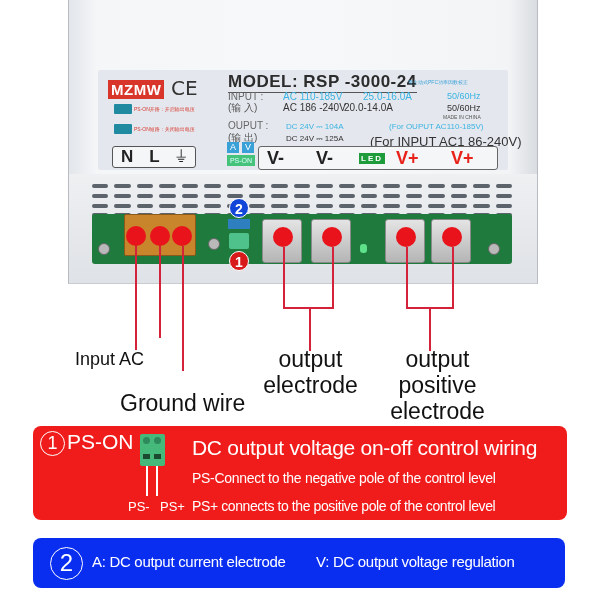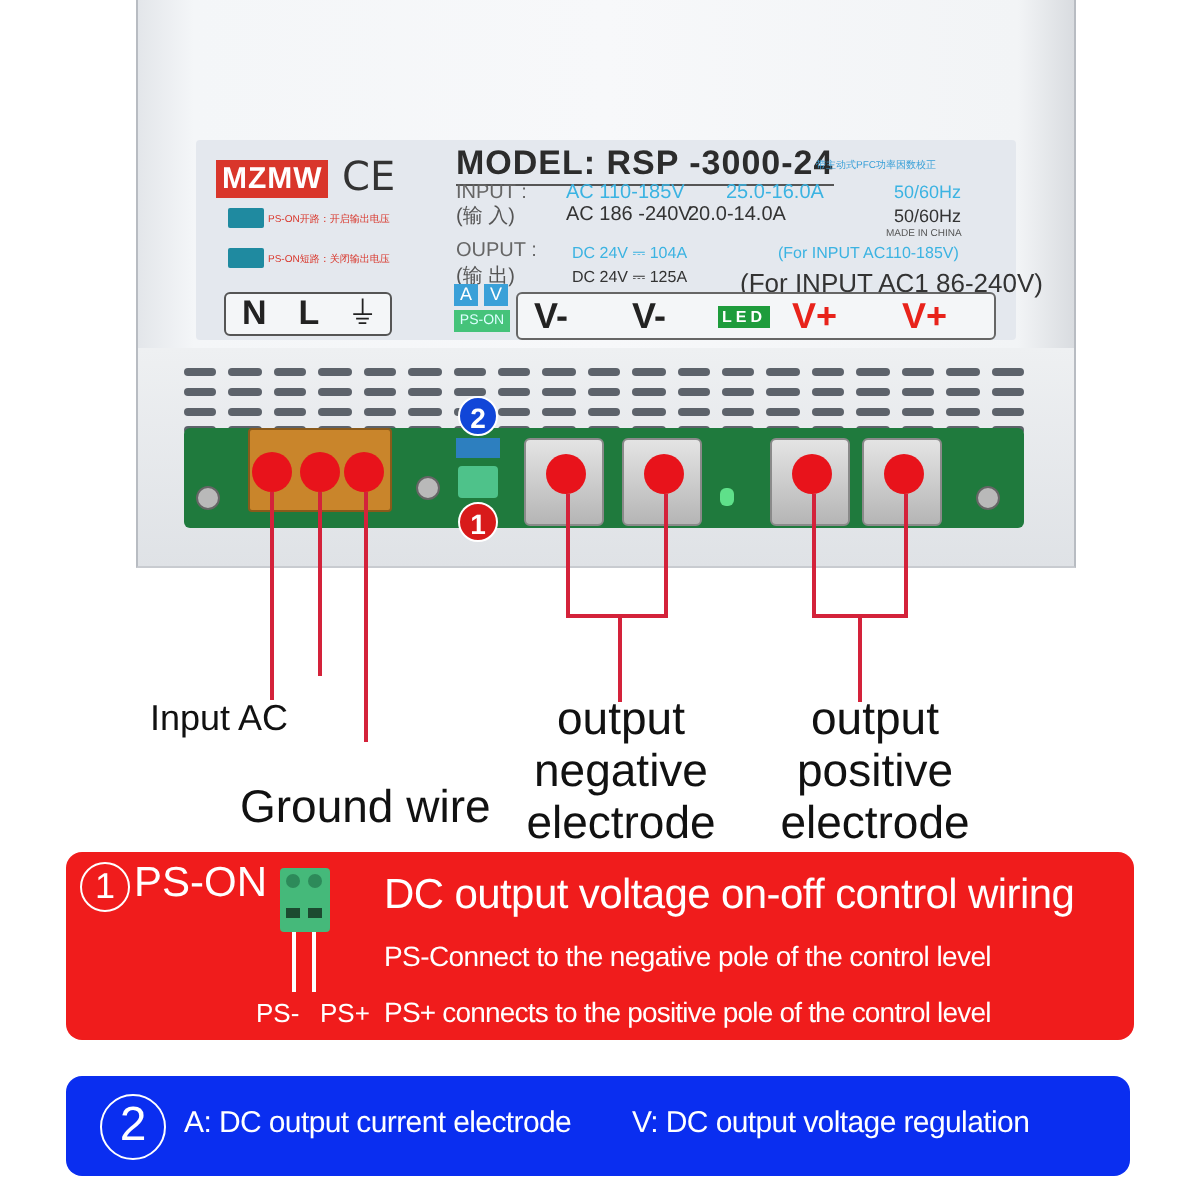--- a/index.html
+++ b/index.html
@@ -76,21 +76,21 @@
 <div class="abs t-small t-blue" style="left:363px;top:91px;">25.0-16.0A</div>
 <div class="abs t-small t-blue" style="left:447px;top:91px;font-size:9px;">50/60Hz</div>
 <div class="abs t-small t-dark" style="left:283px;top:102px;">AC 186 -240V</div>
 <div class="abs t-small t-dark" style="left:344px;top:102px;">20.0-14.0A</div>
 <div class="abs t-small t-dark" style="left:447px;top:103px;font-size:9px;">50/60Hz</div>
 <div class="abs t-tiny" style="left:443px;top:114px;">MADE IN CHINA</div>
 
 <div class="abs t-small" style="left:228px;top:120px;color:#666;">OUPUT :</div>
 <div class="abs t-small" style="left:228px;top:131px;color:#555;">(输 出)</div>
 <div class="abs t-blue" style="left:286px;top:122px;font-size:8px;">DC 24V ⎓ 104A</div>
-<div class="abs t-blue" style="left:389px;top:122px;font-size:8px;">(For INPUT AC110-185V)</div>
+<div class="abs t-blue" style="left:389px;top:122px;font-size:8px;">(For OUPUT AC110-185V)</div>
 <div class="abs t-dark" style="left:286px;top:134px;font-size:8px;">DC 24V ⎓ 125A</div>
 <div class="abs t-dark" style="left:370px;top:134px;font-size:13px;">(For INPUT AC1 86-240V)</div>
 
 <div class="abs term-mini" style="left:114px;top:104px;"></div>
 <div class="abs ps-row" style="left:134px;top:106px;">PS-ON开路：开启输出电压</div>
 <div class="abs term-mini" style="left:114px;top:124px;"></div>
 <div class="abs ps-row" style="left:134px;top:126px;">PS-ON短路：关闭输出电压</div>
 
 <div class="abs nlbox">
   <span>N</span>
@@ -228,21 +228,20 @@
 <div class="abs rline" style="left:406px;top:247px;width:2px;height:62px;"></div>
 <div class="abs rline" style="left:452px;top:247px;width:2px;height:62px;"></div>
 <div class="abs rline" style="left:406px;top:307px;width:48px;height:2px;"></div>
 <div class="abs rline" style="left:429px;top:307px;width:2px;height:44px;"></div>
 
 <div class="abs callout" style="left:75px;top:349px;font-size:18px;">Input AC</div>
 <div class="abs callout" style="left:120px;top:390px;font-size:23px;">Ground wire</div>
 
 <div class="abs callout" style="left:258px;top:346px;width:105px;text-align:center;font-size:23px;line-height:26px;">
   <div>output</div>
-  <div>negative</div>
   <div>electrode</div>
 </div>
 <div class="abs callout" style="left:385px;top:346px;width:105px;text-align:center;font-size:23px;line-height:26px;">
   <div>output</div>
   <div>positive</div>
   <div>electrode</div>
 </div>
 
 <div class="abs red-panel"></div>
 <div class="abs circ" style="left:40px;top:431px;width:25px;height:25px;font-size:18px;line-height:22px;">1</div>

